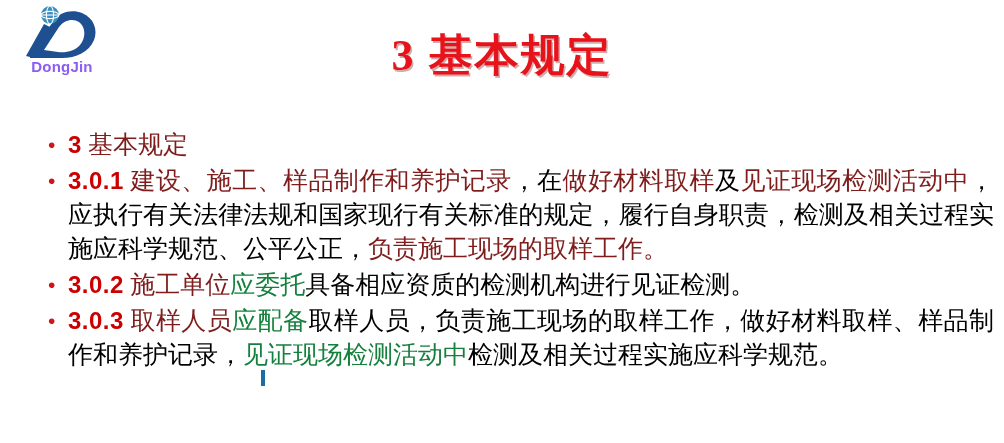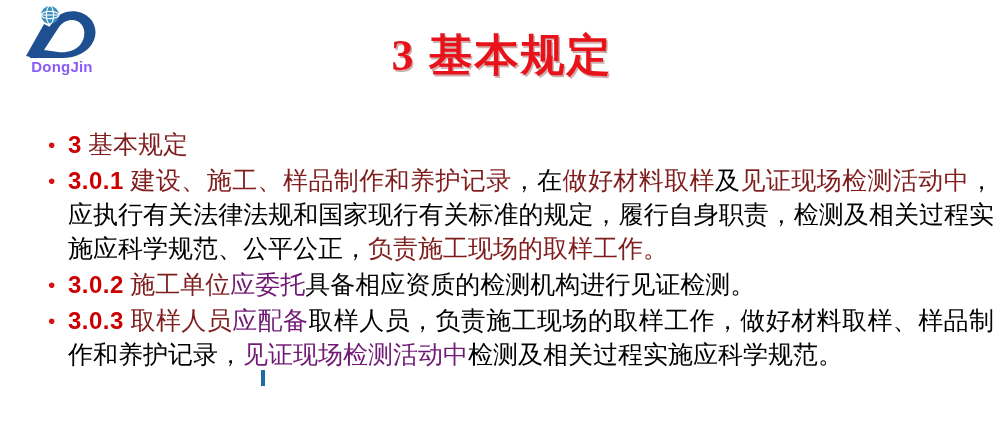--- a/index.html
+++ b/index.html
@@ -97,21 +97,21 @@
 
   
   .r-num {
     color: #cc0000;
     font-family: "Liberation Sans", "DejaVu Sans", sans-serif;
     font-weight: 700;
     font-size: 24px;
     letter-spacing: 0.5px;
   }
   .r-red    { color: #7f1d1d; }
-  .r-blue   { color: #701a75; }
+  .r-blue   { color: #15803d; }
   .r-black  { color: #000000; }
 
   
   #caret {
     position: absolute;
     left: 261px;
     top: 370px;
     width: 4px;
     height: 16px;
     background: #1b6ea5;

